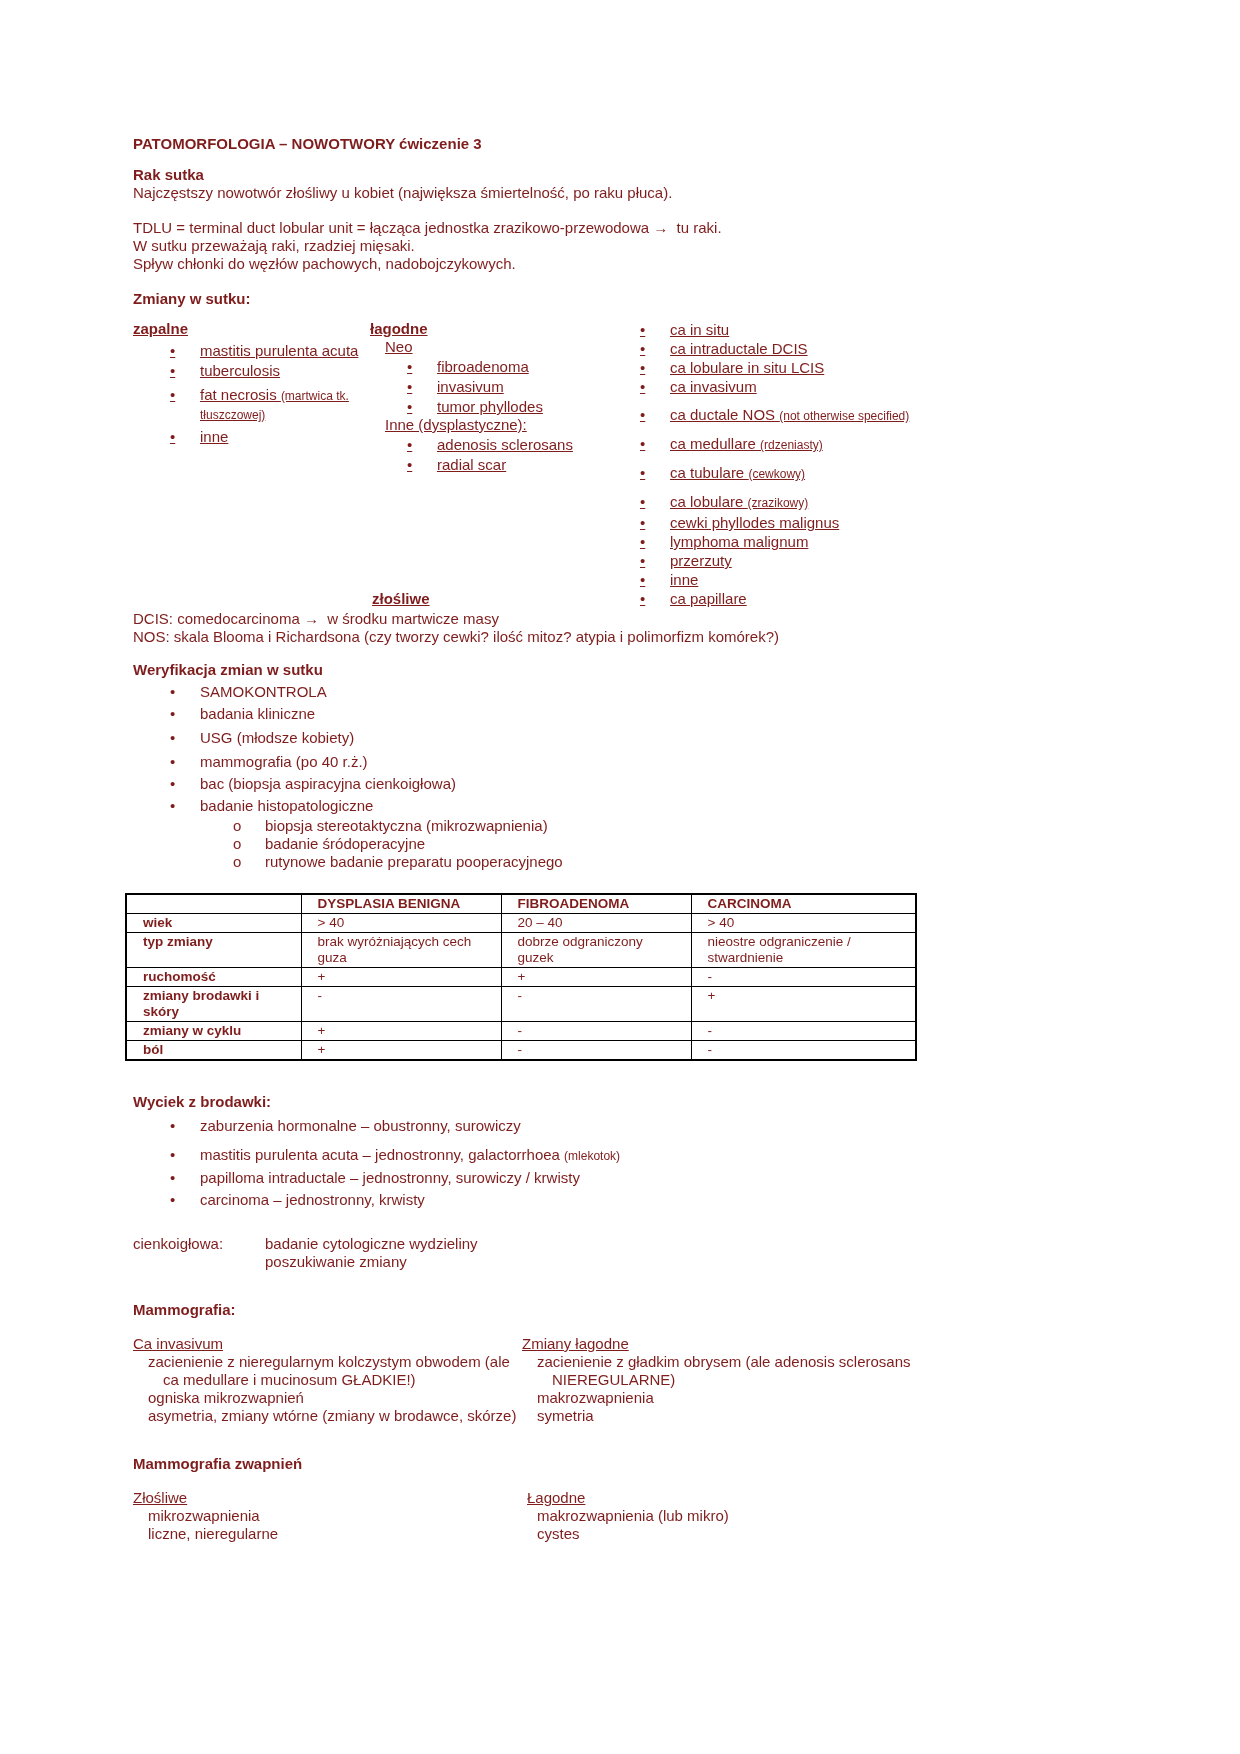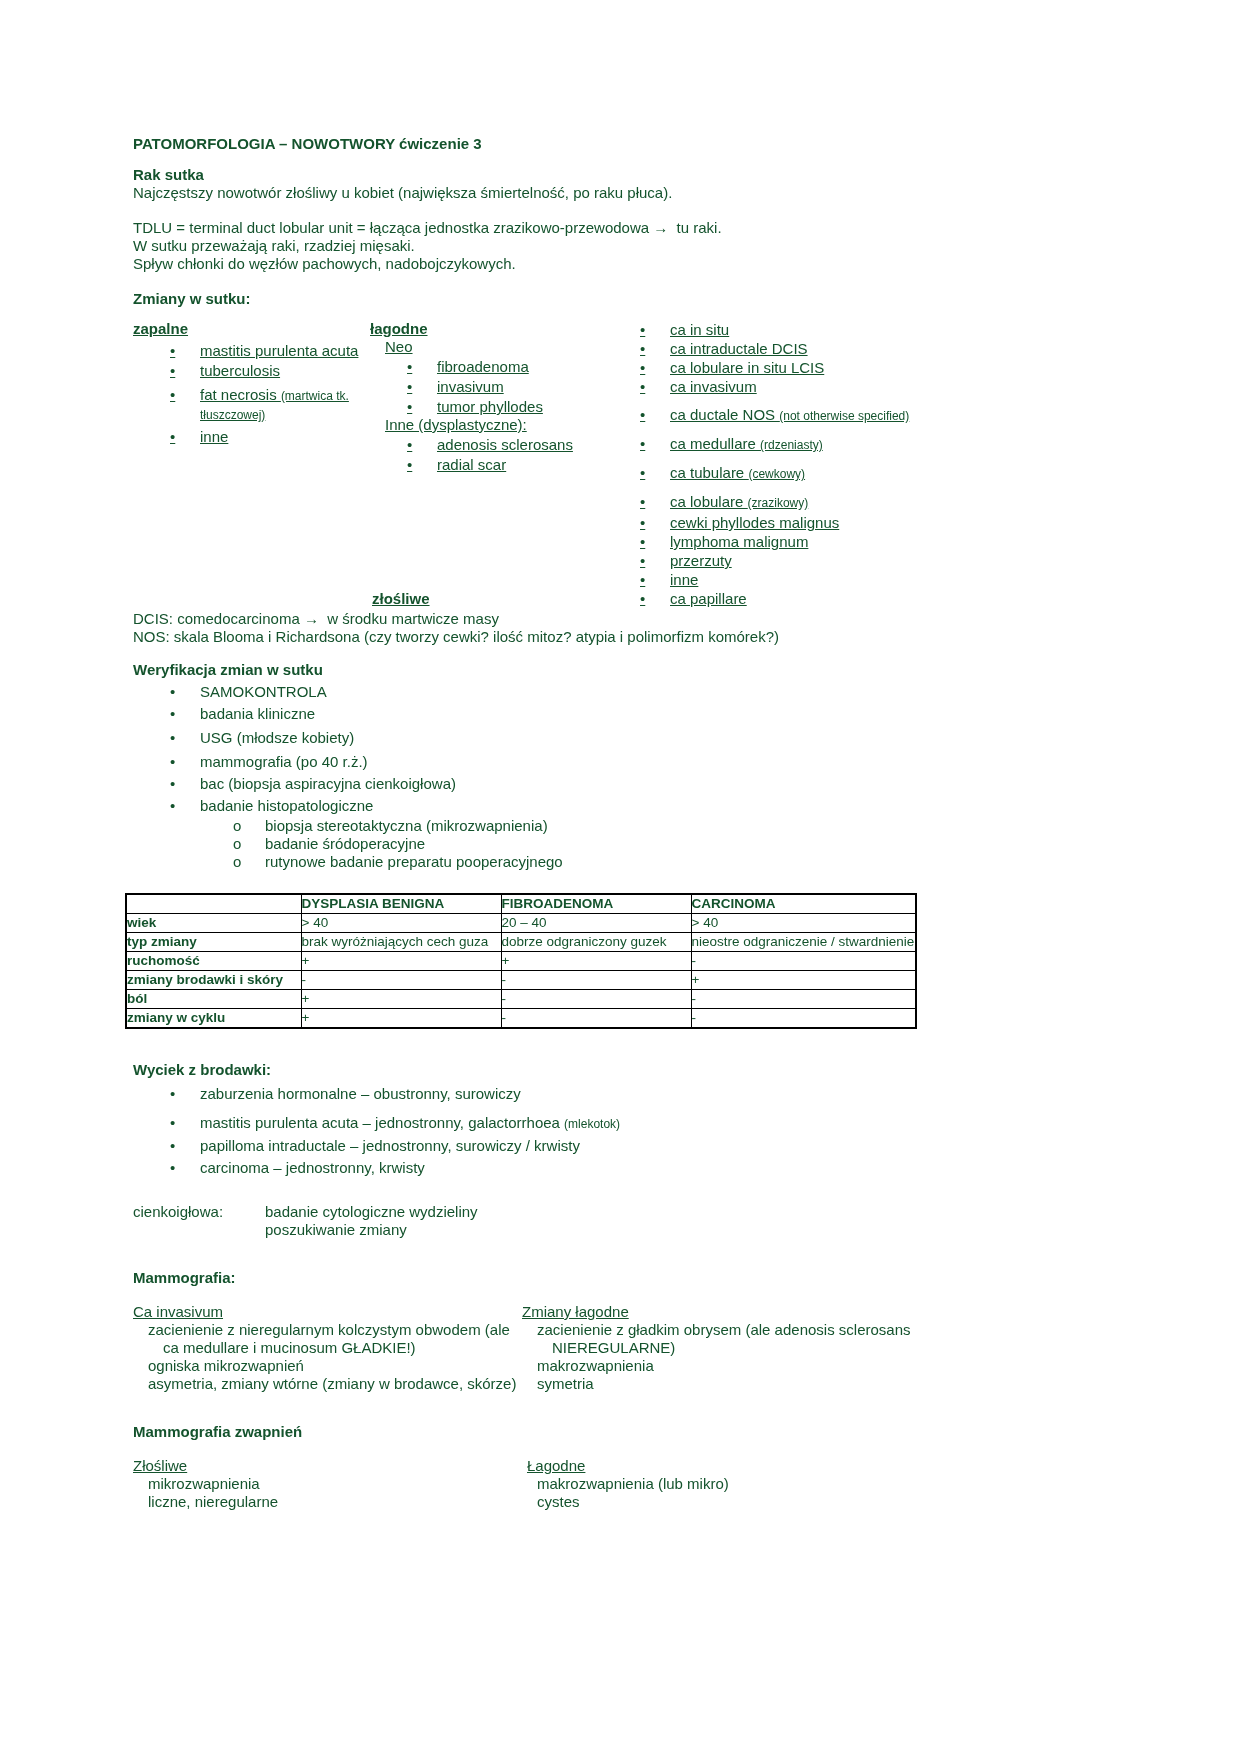--- a/index.html
+++ b/index.html
@@ -1,17 +1,17 @@
 <!DOCTYPE html>
 <html><head>
 <meta charset="utf-8">
 <style>
   html,body{margin:0;padding:0;}
   body{background:#ffffff;}
-  .page{width:1072px;height:1754px;background:#ffffff;color:#14532d;
+  .page{width:1072px;height:1754px;background:#ffffff;color:#7f1d1d;
         font-family:"Liberation Sans","DejaVu Sans",sans-serif;
         font-size:15px;line-height:18px;position:relative;overflow:hidden;}
   .content{padding:135px 125px 0 133px;}
   .b{font-weight:bold;}
   .u{text-decoration:underline;}
   .small{font-size:12px;}
   .line{white-space:pre-wrap;}
   .mt2{margin-top:2px;}.mt4{margin-top:4px;}.mt6{margin-top:6px;}
   .mt11{margin-top:11px;}.mt13{margin-top:13px;}.mt15{margin-top:15px;}
   .mt17{margin-top:17px;}.mt22{margin-top:22px;}
@@ -32,21 +32,21 @@
   .col1{flex:0 0 237px;}
   .col2{flex:0 0 265px;display:flex;flex-direction:column;}
   .col2 .footer{margin-top:auto;padding-left:2px;}
   .col3{flex:1 1 auto;}
   .li3{margin-top:1px;}
   .gap{margin-top:10px;}
 
   
   .tb{border-collapse:collapse;table-layout:fixed;width:790px;margin-left:-8px;
       font-size:13.5px;line-height:16px;border:2px solid #000;}
-  .tb th,.tb td{border:1px solid #000;padding:1px 0;text-align:left;vertical-align:top;}
+  .tb th,.tb td{border:1px solid #000;padding:1px 16px;text-align:left;vertical-align:top;}
   .tb th{font-weight:bold;}
   .tb td.rowhead{font-weight:bold;}
 
   
   .twocol{display:flex;margin-top:16px;}
   .twocol .lcol{flex:0 0 389px;}
   .twocol .rcol{flex:1 1 auto;}
 
   
   .post{display:flex;margin-top:26px;}
@@ -252,27 +252,27 @@
         <td>+</td>
         <td>-</td>
       </tr>
       <tr>
         <td class="rowhead">zmiany brodawki i skóry</td>
         <td>-</td>
         <td>-</td>
         <td>+</td>
       </tr>
       <tr>
+        <td class="rowhead">zmiany w cyklu</td>
+        <td>+</td>
+        <td>-</td>
+        <td>-</td>
+      </tr>
+      <tr>
         <td class="rowhead">ból</td>
-        <td>+</td>
-        <td>-</td>
-        <td>-</td>
-      </tr>
-      <tr>
-        <td class="rowhead">zmiany w cyklu</td>
         <td>+</td>
         <td>-</td>
         <td>-</td>
       </tr>
     </tbody>
       </table>
 
     <div class="line b mt32">Wyciek z brodawki:</div>
     <div>
       <div class="li ind37 mt6">

